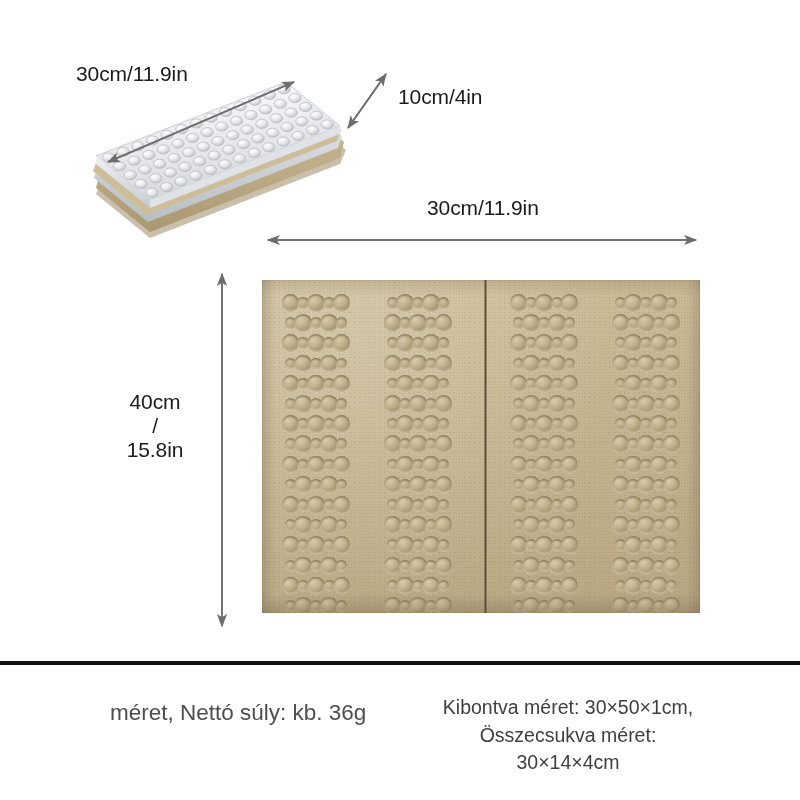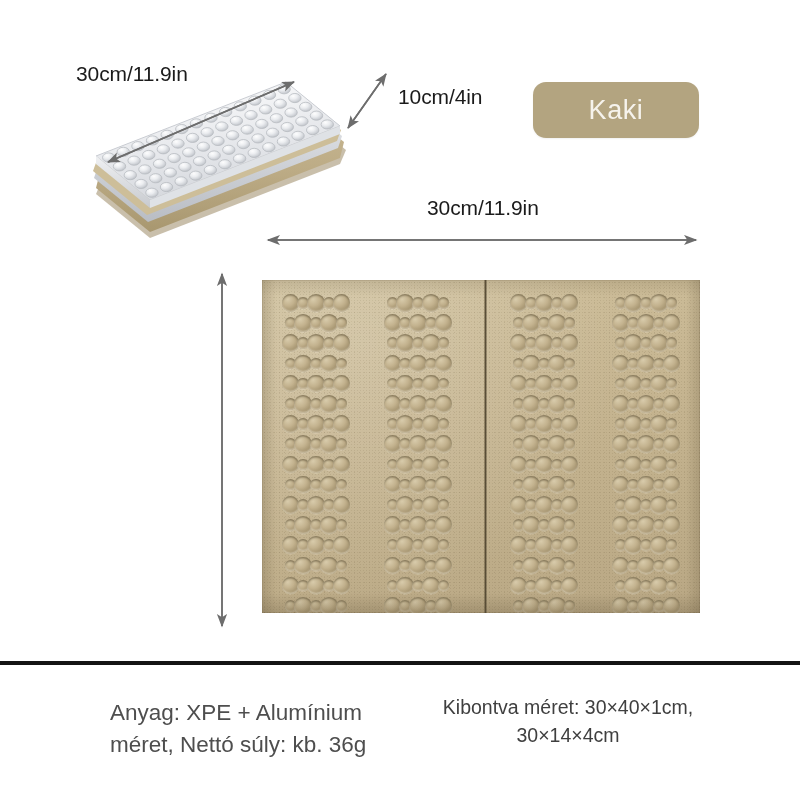--- a/index.html
+++ b/index.html
@@ -311,23 +311,20 @@
         <path d="M0,0 L8,3.2 L0,6.4 L1.9,3.2 Z" fill="#6d6d6d"></path>
       </marker>
       <marker id="ahWs" markerWidth="9" markerHeight="9" refX="7.4" refY="3.2" orient="auto">
         <path d="M0,0 L8,3.2 L0,6.4 L1.9,3.2 Z" fill="#6d6d6d"></path>
       </marker>
     </defs>
     <line x1="48" y1="6" x2="10" y2="60" stroke="#6d6d6d" stroke-width="1.6" marker-end="url(#ahW)"></line>
     <line x1="10" y1="60" x2="48" y2="6" stroke="#6d6d6d" stroke-width="1.6" marker-end="url(#ahWs)"></line>
   </svg>
 
-  <div class="kaki-badge">
-    <span class="kaki-text">Kaki</span>
-  </div>
 
   <div class="mat">
     <div class="mat-grain"></div>
     <div id="dots-host">
         <div class="dot-col" style="left: 22px; width: 64px;">
           <div class="dot" style="width: 17.5px; height: 17.5px; left: -2.35px; top: 14px;"></div>
           <div class="dot sm" style="width: 11.5px; height: 11.5px; left: 13.45px; top: 17px;"></div>
           <div class="dot" style="width: 17.5px; height: 17.5px; left: 23.25px; top: 14px;"></div>
           <div class="dot sm" style="width: 11.5px; height: 11.5px; left: 39.05px; top: 17px;"></div>
           <div class="dot" style="width: 17.5px; height: 17.5px; left: 48.85px; top: 14px;"></div>
@@ -665,38 +662,43 @@
         <path d="M0,0 L9,3.4 L0,6.8 L2.2,3.4 Z" fill="#6d6d6d"></path>
       </marker>
       <marker id="ahH2" markerWidth="10" markerHeight="10" refX="8" refY="3.4" orient="auto">
         <path d="M0,0 L9,3.4 L0,6.8 L2.2,3.4 Z" fill="#6d6d6d"></path>
       </marker>
     </defs>
     <line x1="6" y1="12" x2="434" y2="12" stroke="#6d6d6d" stroke-width="1.5" marker-end="url(#ahH1)"></line>
     <line x1="434" y1="12" x2="6" y2="12" stroke="#6d6d6d" stroke-width="1.5" marker-end="url(#ahH2)"></line>
   </svg>
 
+  <div class="dim-label multi" style="left:112px; top:390px; width:86px;">
+    <span class="spec-line">40cm</span>
+    <span class="spec-line">/</span>
+    <span class="spec-line">15.8in</span>
+  </div>
   <svg class="arrow-svg" style="left:210px; top:268px;" width="24" height="368">
     <defs>
       <marker id="ahV1" markerWidth="10" markerHeight="10" refX="8" refY="3.4" orient="auto">
         <path d="M0,0 L9,3.4 L0,6.8 L2.2,3.4 Z" fill="#6d6d6d"></path>
       </marker>
       <marker id="ahV2" markerWidth="10" markerHeight="10" refX="8" refY="3.4" orient="auto">
         <path d="M0,0 L9,3.4 L0,6.8 L2.2,3.4 Z" fill="#6d6d6d"></path>
       </marker>
     </defs>
     <line x1="12" y1="358" x2="12" y2="6" stroke="#6d6d6d" stroke-width="1.5" marker-end="url(#ahV1)"></line>
     <line x1="12" y1="6" x2="12" y2="358" stroke="#6d6d6d" stroke-width="1.5" marker-end="url(#ahV2)"></line>
   </svg>
 
   <div class="divider"></div>
 
   <div class="spec-left">
-    <span class="spec-line">Anyag: XPE + Alumínium</span>
     <span class="spec-line">méret, Nettó súly: kb. 36g</span>
   </div>
 
   <div class="spec-right">
-    <span class="spec-line">Kibontva méret: 30×40×1cm,</span>
+    <span class="spec-line">Kibontva méret: 30×50×1cm,</span>
+    <span class="spec-line">Összecsukva méret:</span>
     <span class="spec-line">30×14×4cm</span>
   </div>
 
 </div>
 
 </body></html>

